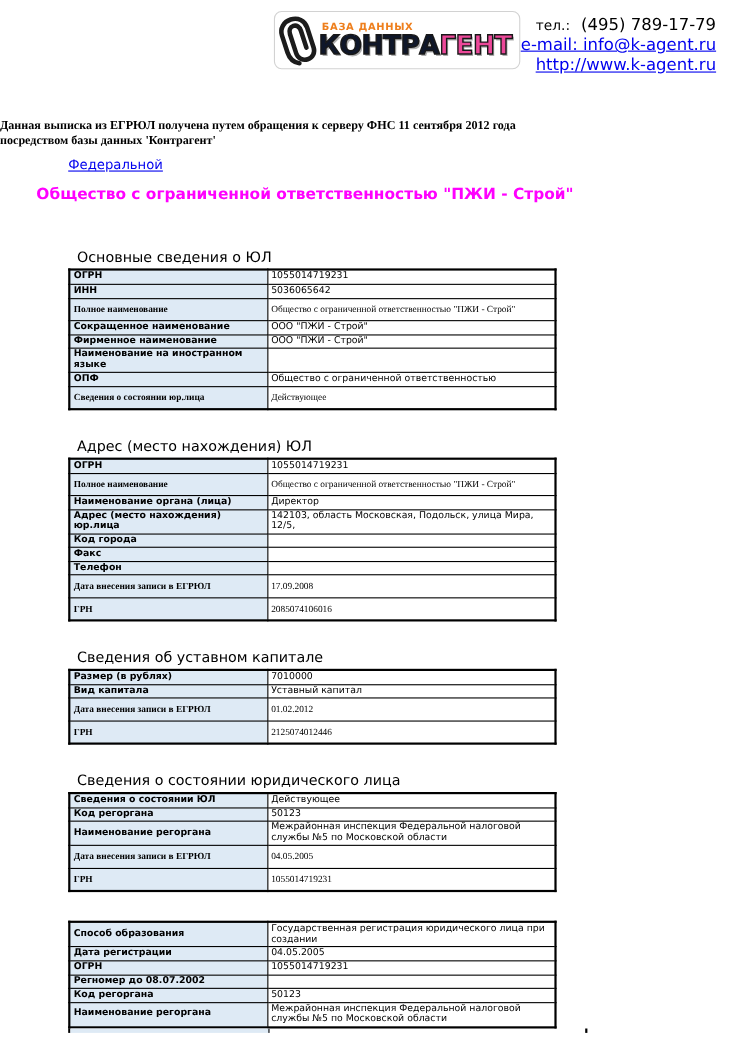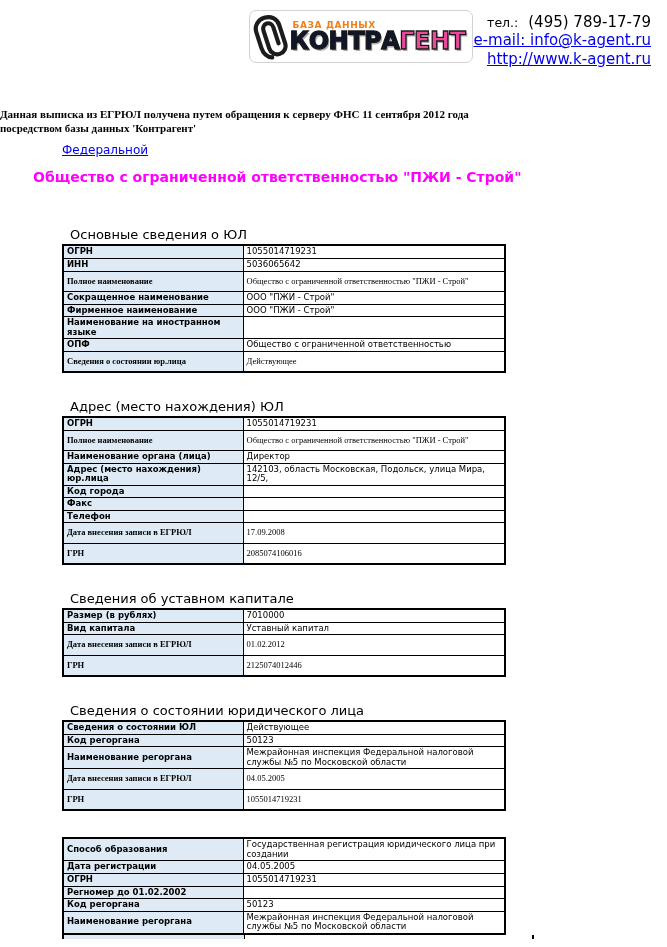--- a/index.html
+++ b/index.html
@@ -241,21 +241,21 @@
             </tr>
         <tr>
               <td class="label">Дата регистрации</td>
               <td class="value">04.05.2005</td>
             </tr>
         <tr>
               <td class="label">ОГРН</td>
               <td class="value">1055014719231</td>
             </tr>
         <tr>
-              <td class="label">Регномер до 01.02.2002</td>
+              <td class="label">Регномер до 08.07.2002</td>
               <td class="value"></td>
             </tr>
         <tr>
               <td class="label">Код регоргана</td>
               <td class="value">50123</td>
             </tr>
         <tr>
               <td class="label">Наименование регоргана</td>
               <td class="value">Межрайонная инспекция Федеральной налоговой службы №5 по Московской области</td>
             </tr>

